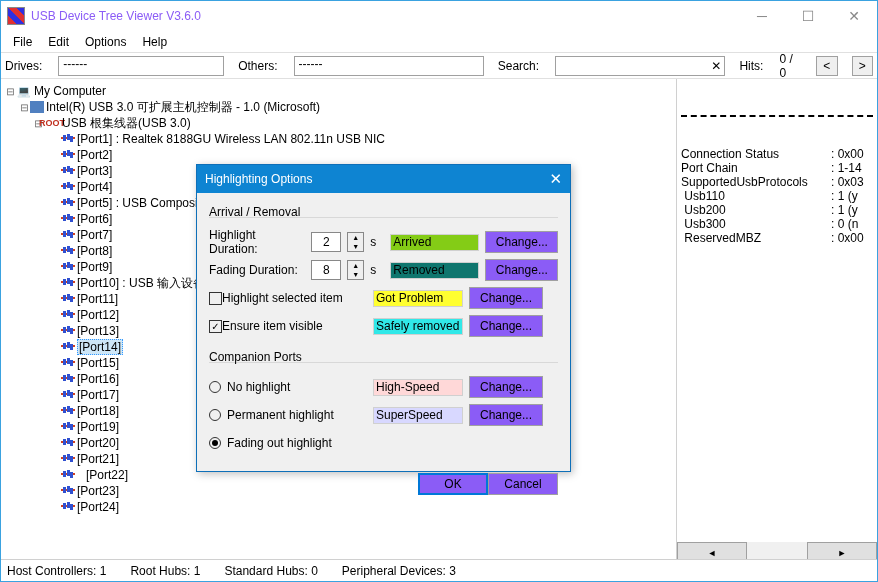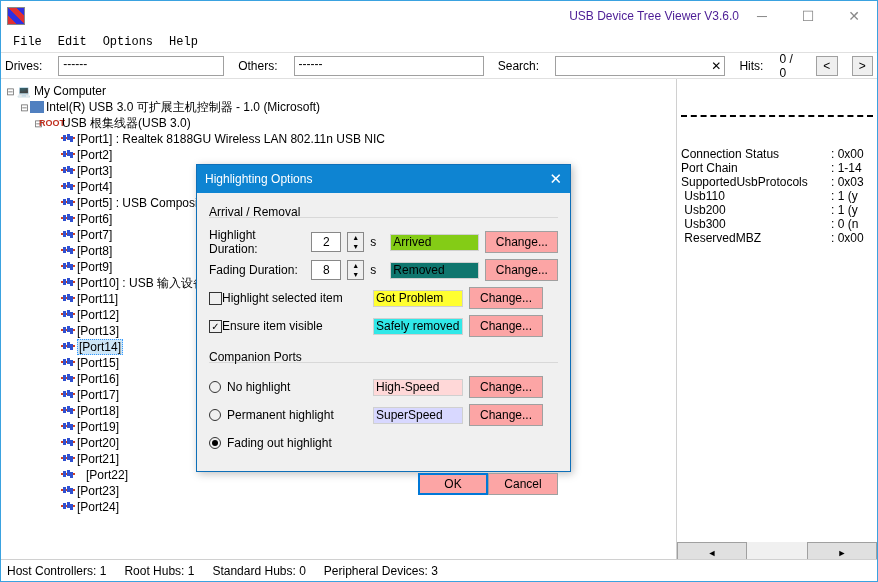--- a/index.html
+++ b/index.html
@@ -1,27 +1,27 @@
 <!DOCTYPE html>
 <html><head>
 <meta charset="utf-8">
 <style>
 * { box-sizing: border-box; margin: 0; padding: 0; font-family: "Segoe UI", Tahoma, sans-serif; font-size: 12px; }
 body { background: #fff; width: 878px; height: 582px; overflow: hidden; position: relative; border: 1px solid #3aa2e0; }
 
 
 .titlebar { height: 30px; background: #fff; display: flex; align-items: center; padding-left: 6px; }
 .titlebar .appicon { width: 18px; height: 18px; background: linear-gradient(45deg,#e03030 25%,#3030e0 25% 50%,#e03030 50% 75%,#3030e0 75%); border:1px solid #888; margin-right:6px;}
-.titlebar .title { color: #4c1d95; flex:1;text-align:right; }
+.titlebar .title { color: #8b5cf6; flex:1; }
 .titlebar .winbtns { display:flex; height:100%; }
 .titlebar .winbtn { width:46px; display:flex; align-items:center; justify-content:center; color:#888; font-size:14px;}
 
 
 .menubar { height: 22px; display:flex; align-items:center; padding:0 4px; border-bottom:1px solid #e0e0e0;}
-.menubar span { padding:2px 8px;font-family:Liberation Mono, monospace; }
+.menubar span { padding:2px 8px; }
 
 
 .toolbar { height:26px; display:flex; align-items:center; padding:2px 4px; gap:14px; border-bottom:1px solid #e0e0e0;}
 .toolbar label{padding-right:2px;}
 .toolbar select, .toolbar .combo { border:1px solid #a0a0a0; height:20px; background:#fff; padding:0 14px 0 4px;}
 .toolbar .combo.d1{width:170px;} .toolbar .combo.d2{width:195px;}
 .toolbar .searchbox{border:1px solid #a0a0a0;height:20px;width:175px;display:flex;align-items:center;justify-content:flex-end;padding-right:3px;}
 .toolbar .navbtn{border:1px solid #a0a0a0;width:22px;height:20px;display:flex;align-items:center;justify-content:center;background:#efefef;}
 
 
@@ -36,42 +36,42 @@
 .ic.usb{width:14px;height:12px;position:relative;}
 .ic.usb::before{content:"";position:absolute;left:0;top:4px;width:14px;height:2px;background:#d04020;}
 .ic.usb::after{content:"";position:absolute;left:2px;top:2px;width:3px;height:6px;background:#3050d0;box-shadow:4px -1px 0 #3050d0, 7px 1px 0 #3050d0;}
 
 .details { width:200px; font-family:"Courier New",monospace; font-size:12px; padding:6px 4px; overflow:hidden; white-space:pre; position:relative;}
 .details .hr{border-top:2px dashed #000;margin:2px 0;}
 .details .line{display:flex;}
 .details .k{width:150px;overflow:hidden;}
 
 
-.statusbar{height:22px;border-top:1px solid #d0d0d0;display:flex;align-items:center;padding:0 6px;gap:18px;}
+.statusbar{height:22px;border-top:1px solid #d0d0d0;display:flex;align-items:center;padding:0 6px;gap:24px;}
 
 
 .hscroll{position:absolute;bottom:0;left:0;right:0;height:17px;background:#f0f0f0;display:flex;}
 .hscroll .btn{width:17px;background:#e0e0e0;display:flex;align-items:center;justify-content:center;font-size:9px;}
 
 
 .dialog{position:absolute;left:195px;top:163px;width:375px;height:308px;background:#f0f0f0;border:1px solid #0e6fb8;box-shadow:2px 2px 8px rgba(0,0,0,0.25);}
 .dialog .dlgtitle{height:28px;background:#0e84d2;color:#fff;display:flex;align-items:center;padding:0 8px;font-size:13px;}
 .dialog .dlgtitle .x{margin-left:auto;font-size:15px;}
 .dialog .body{padding:6px 12px 10px 12px;}
 .fieldset-label{color:#000;padding:6px 0 6px 0;}
 .grp{border-top:1px solid #d8d8d8;margin-top:-8px;padding-top:10px;}
 .dlgrow{display:flex;align-items:center;height:28px;gap:6px;}
 .dlgrow .lab{width:98px;}
 .dlgrow input[type=text].num{width:30px;text-align:center;border:1px solid #888;height:20px;}
 .spin{display:inline-flex;flex-direction:column;border:1px solid #888;}
 .spin div{width:15px;height:9px;font-size:7px;display:flex;align-items:center;justify-content:center;background:#efefef;}
 .swatch{width:90px;height:17px;display:flex;align-items:center;padding-left:2px;border:1px solid #d0d0d0;margin-left:8px;}
 .sw-arr{background:#84cc16;} .sw-rem{background:#0f766e;color:#000;} .sw-prob{background:#ffff30;} .sw-safe{background:#30e8e8;}
 .sw-hs{background:#ffd8d8;} .sw-ss{background:#d8d8ff;}
-.btn{border:1px solid #a0a0a0;background:#fca5a5;height:22px;padding:0 10px;min-width:70px;}
+.btn{border:1px solid #a0a0a0;background:#8b5cf6;height:22px;padding:0 10px;min-width:70px;}
 .btn.primary{border:2px solid #0078d7;}
 .checkbox{display:flex;align-items:center;}
 .checkbox .box{width:13px;height:13px;border:1px solid #333;display:flex;align-items:center;justify-content:center;font-size:10px;}
 .radio{display:flex;align-items:center;gap:6px;}
 .radio .r{width:12px;height:12px;border:1px solid #333;border-radius:50%;display:flex;align-items:center;justify-content:center;}
 .radio .r.on::after{content:"";width:6px;height:6px;background:#000;border-radius:50%;}
 .dlgactions{display:flex;justify-content:flex-end;padding:6px 12px 0 0;}
 </style>
 </head>
 <body>

